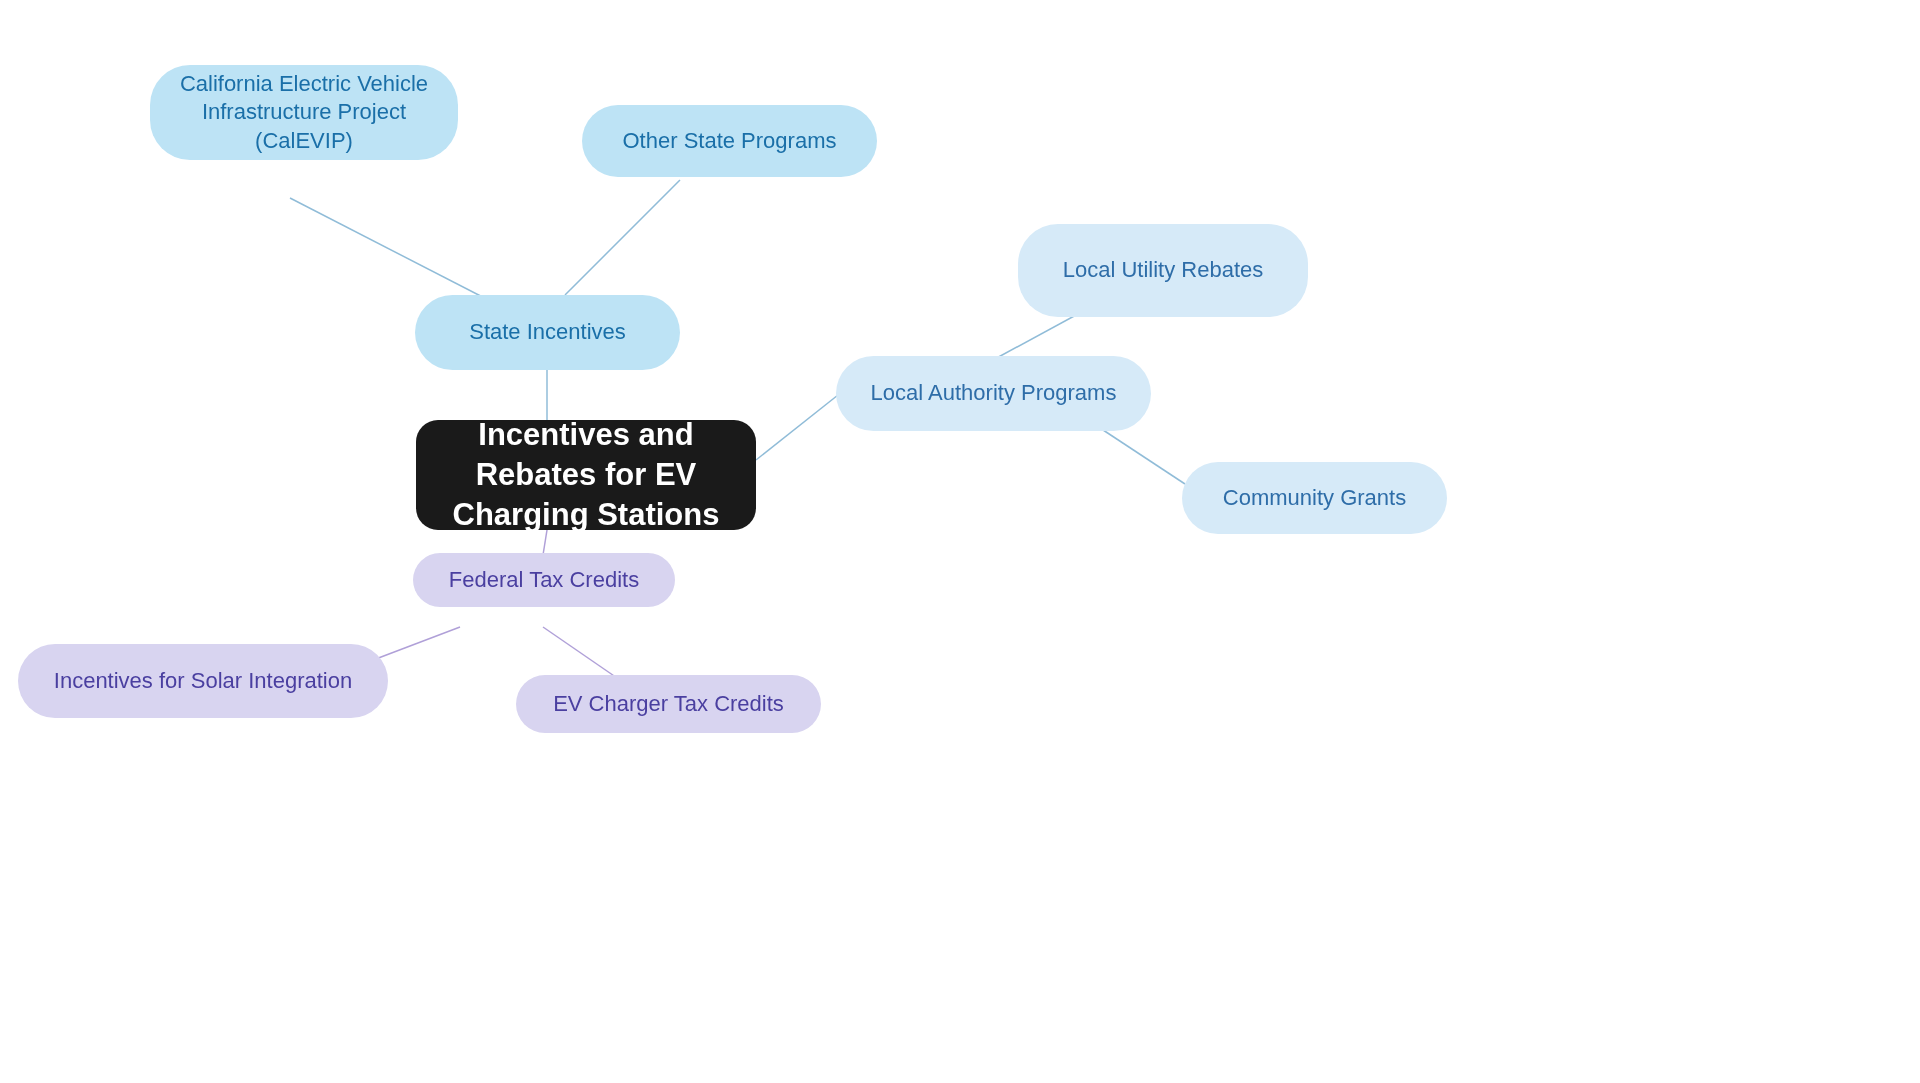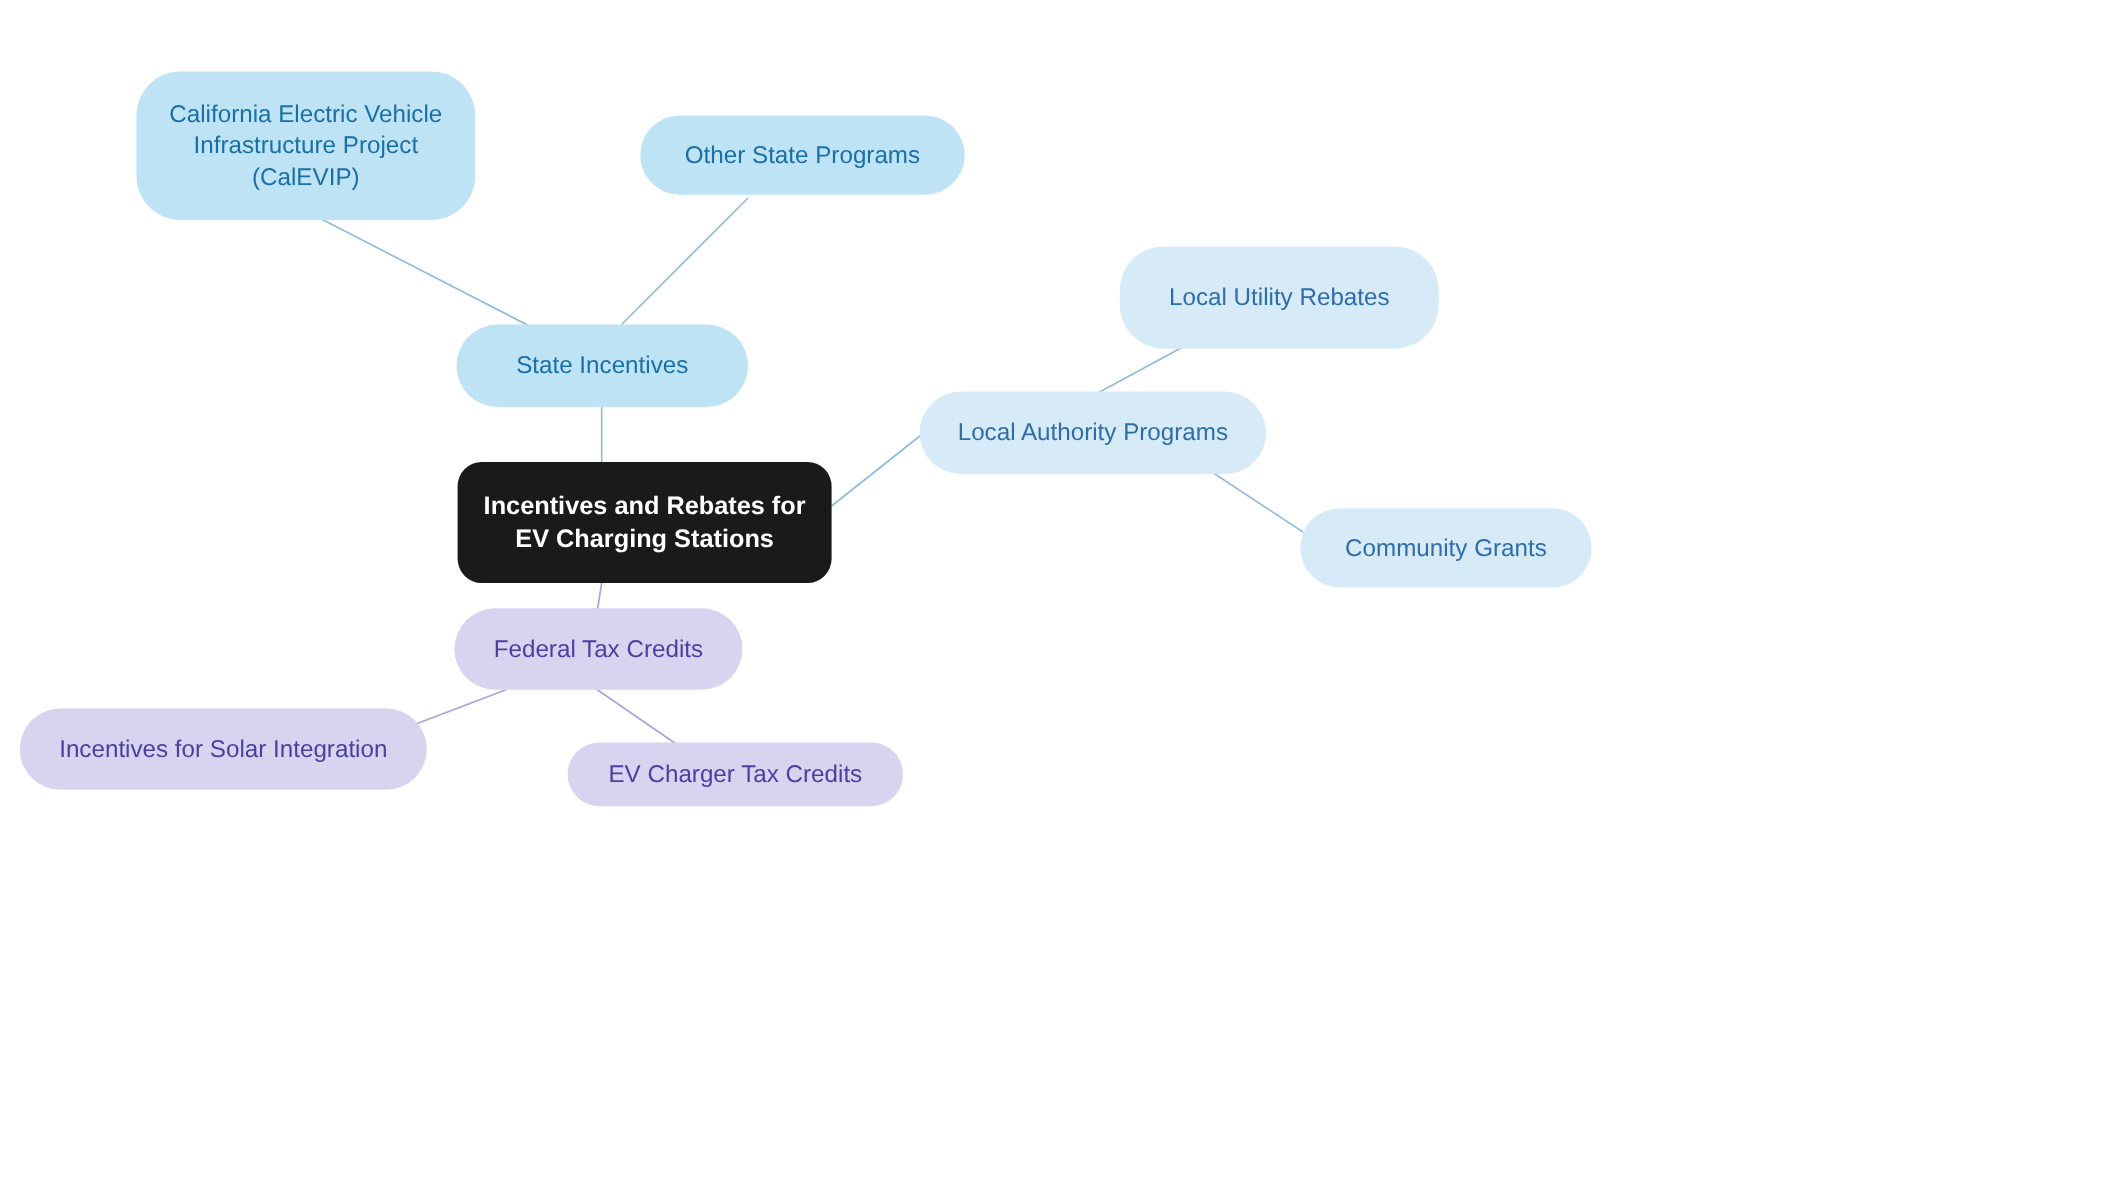--- a/index.html
+++ b/index.html
@@ -41,21 +41,21 @@
     }
     
     .node-central {
       background: #1a1a1a;
       color: #ffffff;
       width: 340px;
       height: 110px;
       border-radius: 22px;
     }
     .node-central .node-label {
-      font-size: 23px;
+      font-size: 31px;
       font-weight: 600;
     }
     
     .node-blue {
       background: #bde3f5;
       color: #1a6fa8;
       border: none;
     }
     
     .node-lightblue {
@@ -96,41 +96,41 @@
   </svg>
 
   <div class="node node-central" style="left: 416px; top: 420px; width: 340px; height: 110px;">
     <span class="node-label">Incentives and Rebates for EV Charging Stations</span>
   </div>
 
   <div class="node node-blue" style="left: 415px; top: 295px; width: 265px; height: 75px;">
     <span class="node-label">State Incentives</span>
   </div>
 
-  <div class="node node-blue" style="left: 124px; top: 65px; width: 308px; height: 135px;">
+  <div class="node node-blue" style="left: 150px; top: 65px; width: 308px; height: 95px;">
     <span class="node-label">California Electric Vehicle Infrastructure Project (CalEVIP)</span>
   </div>
 
   <div class="node node-lightblue" style="left: 836px; top: 356px; width: 315px; height: 75px;">
     <span class="node-label">Local Authority Programs</span>
   </div>
 
   <div class="node node-blue" style="left: 582px; top: 105px; width: 295px; height: 72px;">
     <span class="node-label">Other State Programs</span>
   </div>
 
   <div class="node node-lightblue" style="left: 1018px; top: 224px; width: 290px; height: 93px;">
     <span class="node-label">Local Utility Rebates</span>
   </div>
 
   <div class="node node-lightblue" style="left: 1182px; top: 462px; width: 265px; height: 72px;">
     <span class="node-label">Community Grants</span>
   </div>
 
-  <div class="node node-purple" style="left: 413px; top: 553px; width: 262px; height: 74px;">
+  <div class="node node-purple" style="left: 413px; top: 553px; width: 262px; height: 54px;">
     <span class="node-label">Federal Tax Credits</span>
   </div>
 
   <div class="node node-purple" style="left: 18px; top: 644px; width: 370px; height: 74px;">
     <span class="node-label">Incentives for Solar Integration</span>
   </div>
 
   <div class="node node-purple" style="left: 516px; top: 675px; width: 305px; height: 58px;">
     <span class="node-label">EV Charger Tax Credits</span>
   </div>

